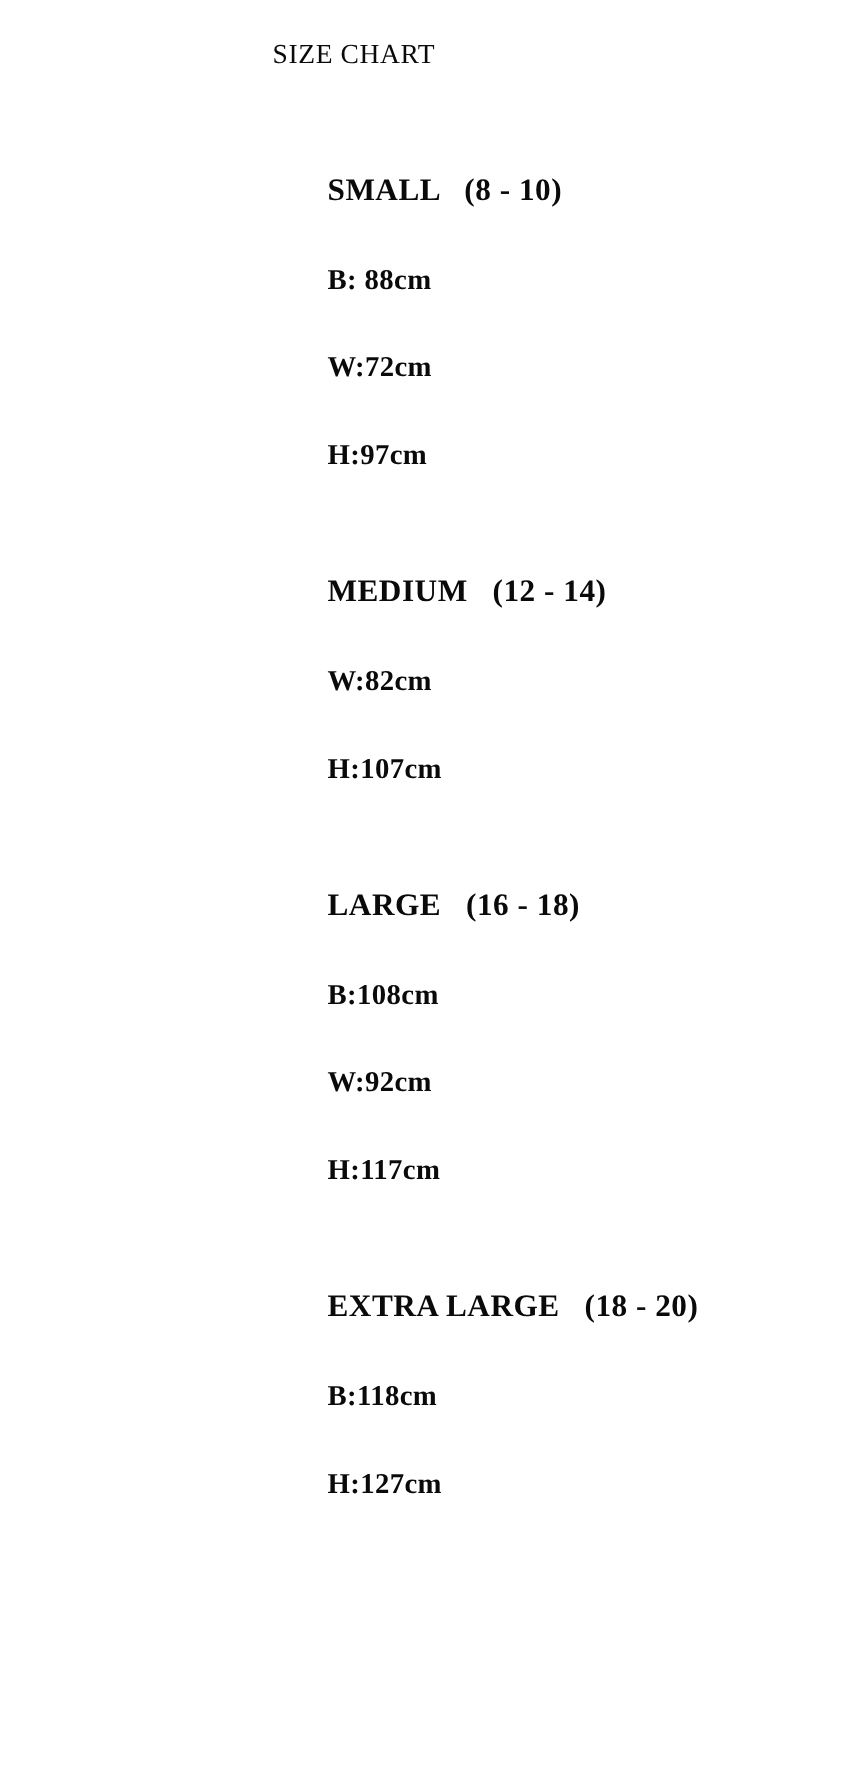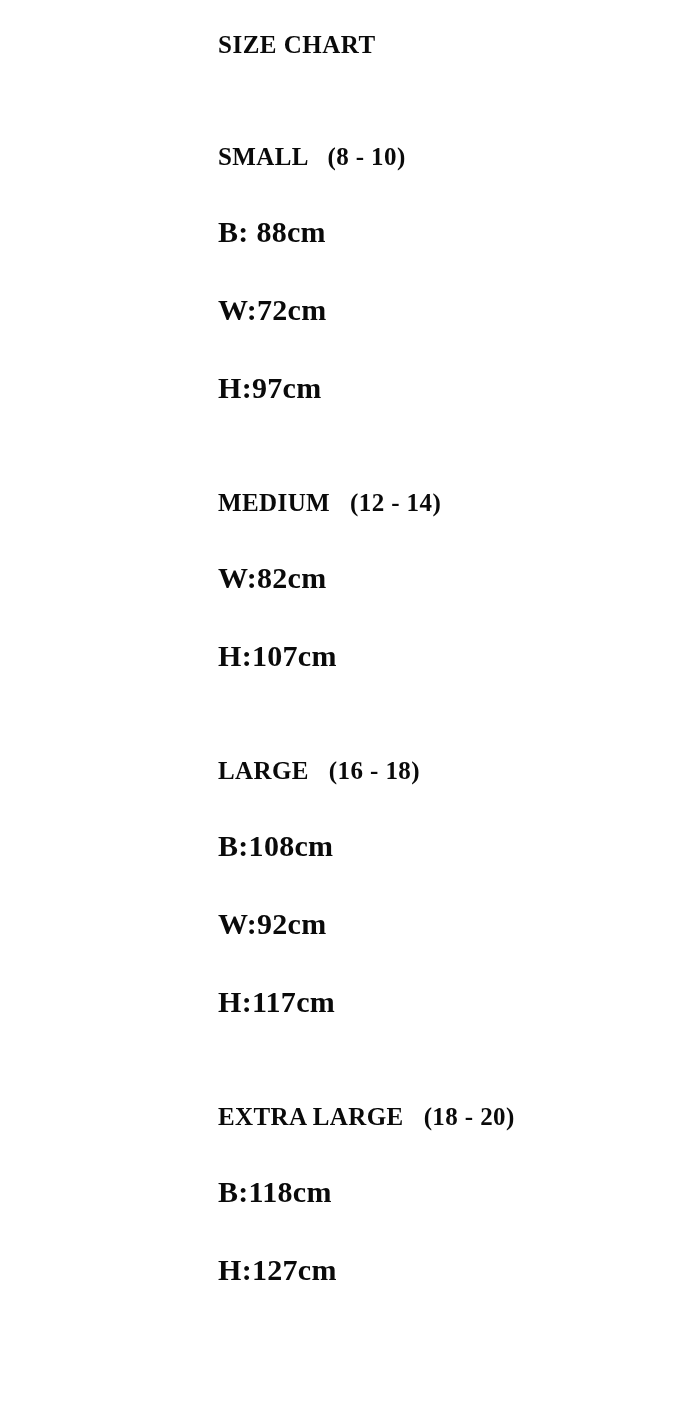--- a/index.html
+++ b/index.html
@@ -23,41 +23,42 @@
     height: 1421px;
     background: #ffffff;
   }
   .content {
     position: absolute;
     left: 218px;
     top: 30px;
     width: 440px;
   }
   .chart-title {
-    font-size: 25px;
-    font-weight: bold;
+    font-size: 22px;
+    font-weight: normal;
     letter-spacing: 0.5px;
     line-height: 1.2;
     margin: 0 0 0 0;
   }
   .group {
     margin-top: 82px;
+    margin-left: 44px;
   }
   .group:first-of-type {
     margin-top: 88px;
   }
   .group-head {
     font-size: 25px;
     font-weight: bold;
     letter-spacing: 0.4px;
     line-height: 1.2;
     white-space: pre;
   }
   .measure {
-    font-size: 30px;
+    font-size: 23px;
     font-weight: bold;
     letter-spacing: 0.3px;
     line-height: 1.2;
     margin-top: 42px;
     white-space: pre;
   }
 </style>
 </head>
 <body>
 

